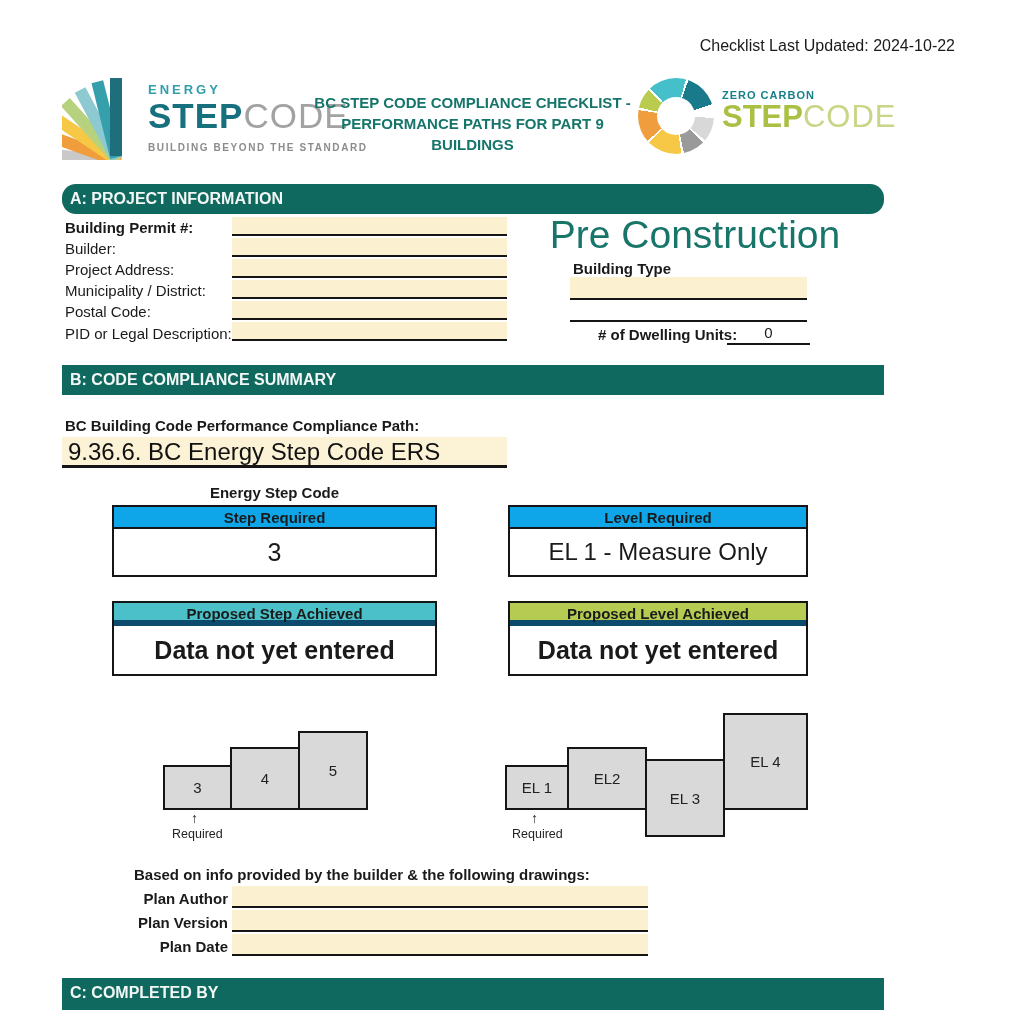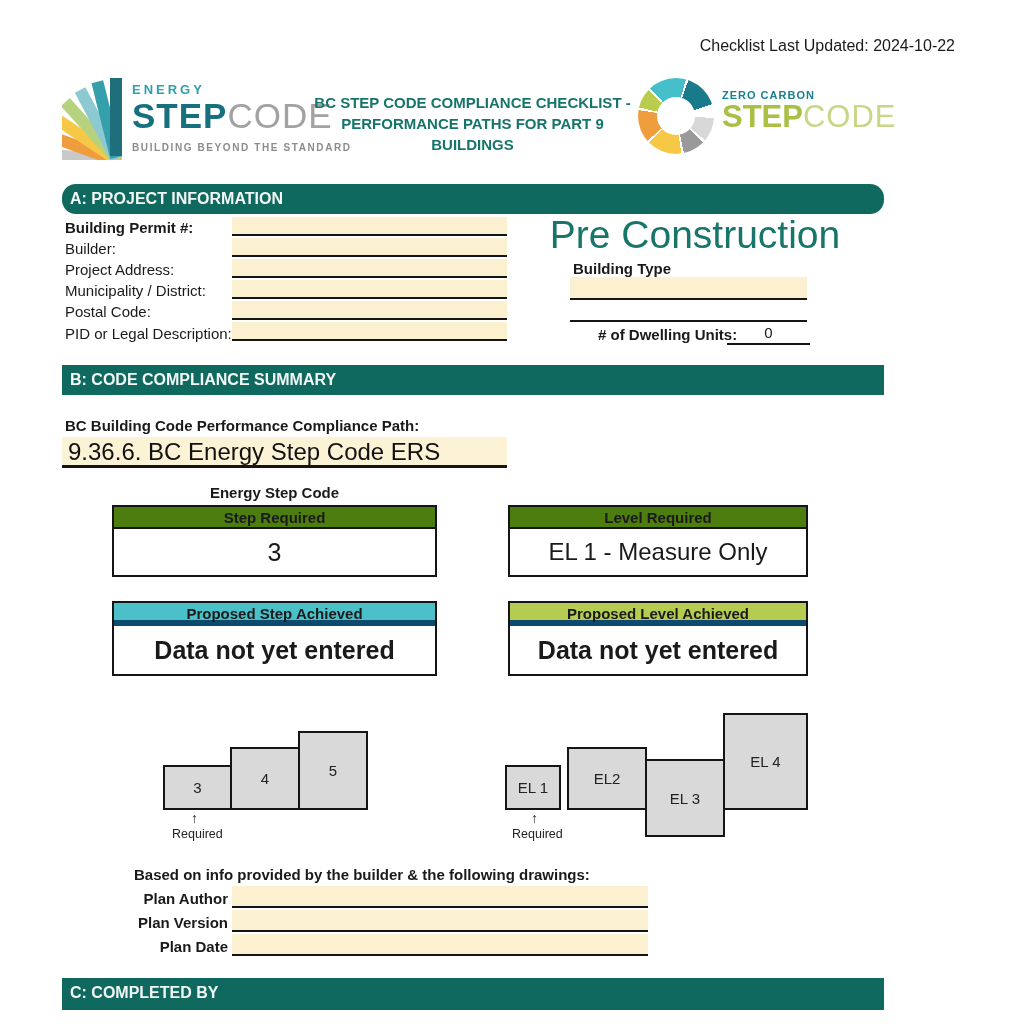--- a/index.html
+++ b/index.html
@@ -5,21 +5,21 @@
   * { margin:0; padding:0; box-sizing:border-box; }
   body { background:#e9e9e9; font-family:"Liberation Sans", sans-serif; }
   .page {
     position:relative; width:1017px; height:1024px; margin:0 auto;
     background:#ffffff; color:#1a1a1a; overflow:hidden;
   }
   
   .updated { position:absolute; top:37px; right:62px; font-size:16px; color:#1a1a1a; }
 
   .logo-left { position:absolute; left:62px; top:72px; display:flex; align-items:flex-start; }
-  .logo-left .txt { margin-left:6px; padding-top:10px; }
+  .logo-left .txt { margin-left:22px; padding-top:10px; }
   .lg-energy { font-size:13px; font-weight:bold; color:#2fa0ab; letter-spacing:3px; }
   .lg-main { line-height:36px; margin-top:1px; letter-spacing:1px; }
   .lg-step { font-size:35px; font-weight:bold; color:#17707e; }
   .lg-code { font-size:35px; font-weight:400; color:#a2a2a2; }
   .lg-tag { font-size:10px; font-weight:bold; color:#8c8c8c; letter-spacing:1.6px; margin-top:1px; }
 
   .center-title {
     position:absolute; left:295px; top:92px; width:355px; text-align:center;
     color:#16756a; font-weight:bold; font-size:15px; line-height:21px;
   }
@@ -68,38 +68,38 @@
 
   
   .path-label { position:absolute; left:65px; top:417px; font-weight:bold; font-size:15px; }
   .path-box { position:absolute; left:62px; top:437px; width:445px; height:31px;
     background:#fcf3d6; border-bottom:3px solid #151515; font-size:24px;
     padding-left:6px; line-height:29px; color:#111; }
 
   .col-l { left:112px; width:325px; } .col-r { left:508px; width:300px; }
   .tbl-title { position:absolute; top:484px; text-align:center; font-weight:bold; font-size:15px; }
   .tbl { position:absolute; top:505px; border:2px solid #151515; background:#fff; }
-  .tbl .hdr { height:22px; background:#4d7c0f; border-bottom:2px solid #151515;
+  .tbl .hdr { height:22px; background:#0ea5e9; border-bottom:2px solid #151515;
     font-weight:bold; font-size:15px; text-align:center; line-height:21px; }
   .tbl .val { height:46px; font-size:25px; text-align:center; line-height:46px; }
 
   .prop { position:absolute; top:601px; border:2px solid #151515; background:#fff; }
   .prop .hdr { height:23px; border-bottom:6px solid #0c4a6e; font-weight:bold;
     font-size:15px; text-align:center; line-height:22px; }
   .hdr-cyan { background:#4bc0c8; }
   .hdr-green { background:#b5cb52; }
   .prop .val { height:48px; font-weight:bold; font-size:25px; text-align:center; line-height:48px; }
 
   
   .bar-box { position:absolute; background:#d9d9d9; border:2px solid #151515;
     display:flex; align-items:center; justify-content:center; font-size:15px; color:#222; }
   .eb-0 { left:163px; top:765px; width:69px; height:45px; }
   .eb-1 { left:230px; top:747px; width:70px; height:63px; }
   .eb-2 { left:298px; top:731px; width:70px; height:79px; }
-  .zb-0 { left:505px; top:765px; width:56px; height:45px; }
+  .zb-0 { left:505px; top:765px; width:64px; height:45px; }
   .zb-1 { left:567px; top:747px; width:80px; height:63px; }
   .zb-2 { left:645px; top:759px; width:80px; height:78px; }
   .zb-3 { left:723px; top:713px; width:85px; height:97px; }
   .req-arrow { position:absolute; font-size:14px; color:#222; }
   .ra-l { left:191px; top:810px; } .ra-r { left:531px; top:810px; }
   .req-label { position:absolute; font-size:12.5px; color:#222; }
   .rl-l { left:172px; top:827px; } .rl-r { left:512px; top:827px; }
 
   
   .based-on { position:absolute; left:134px; top:866px; font-weight:bold; font-size:15px; }

